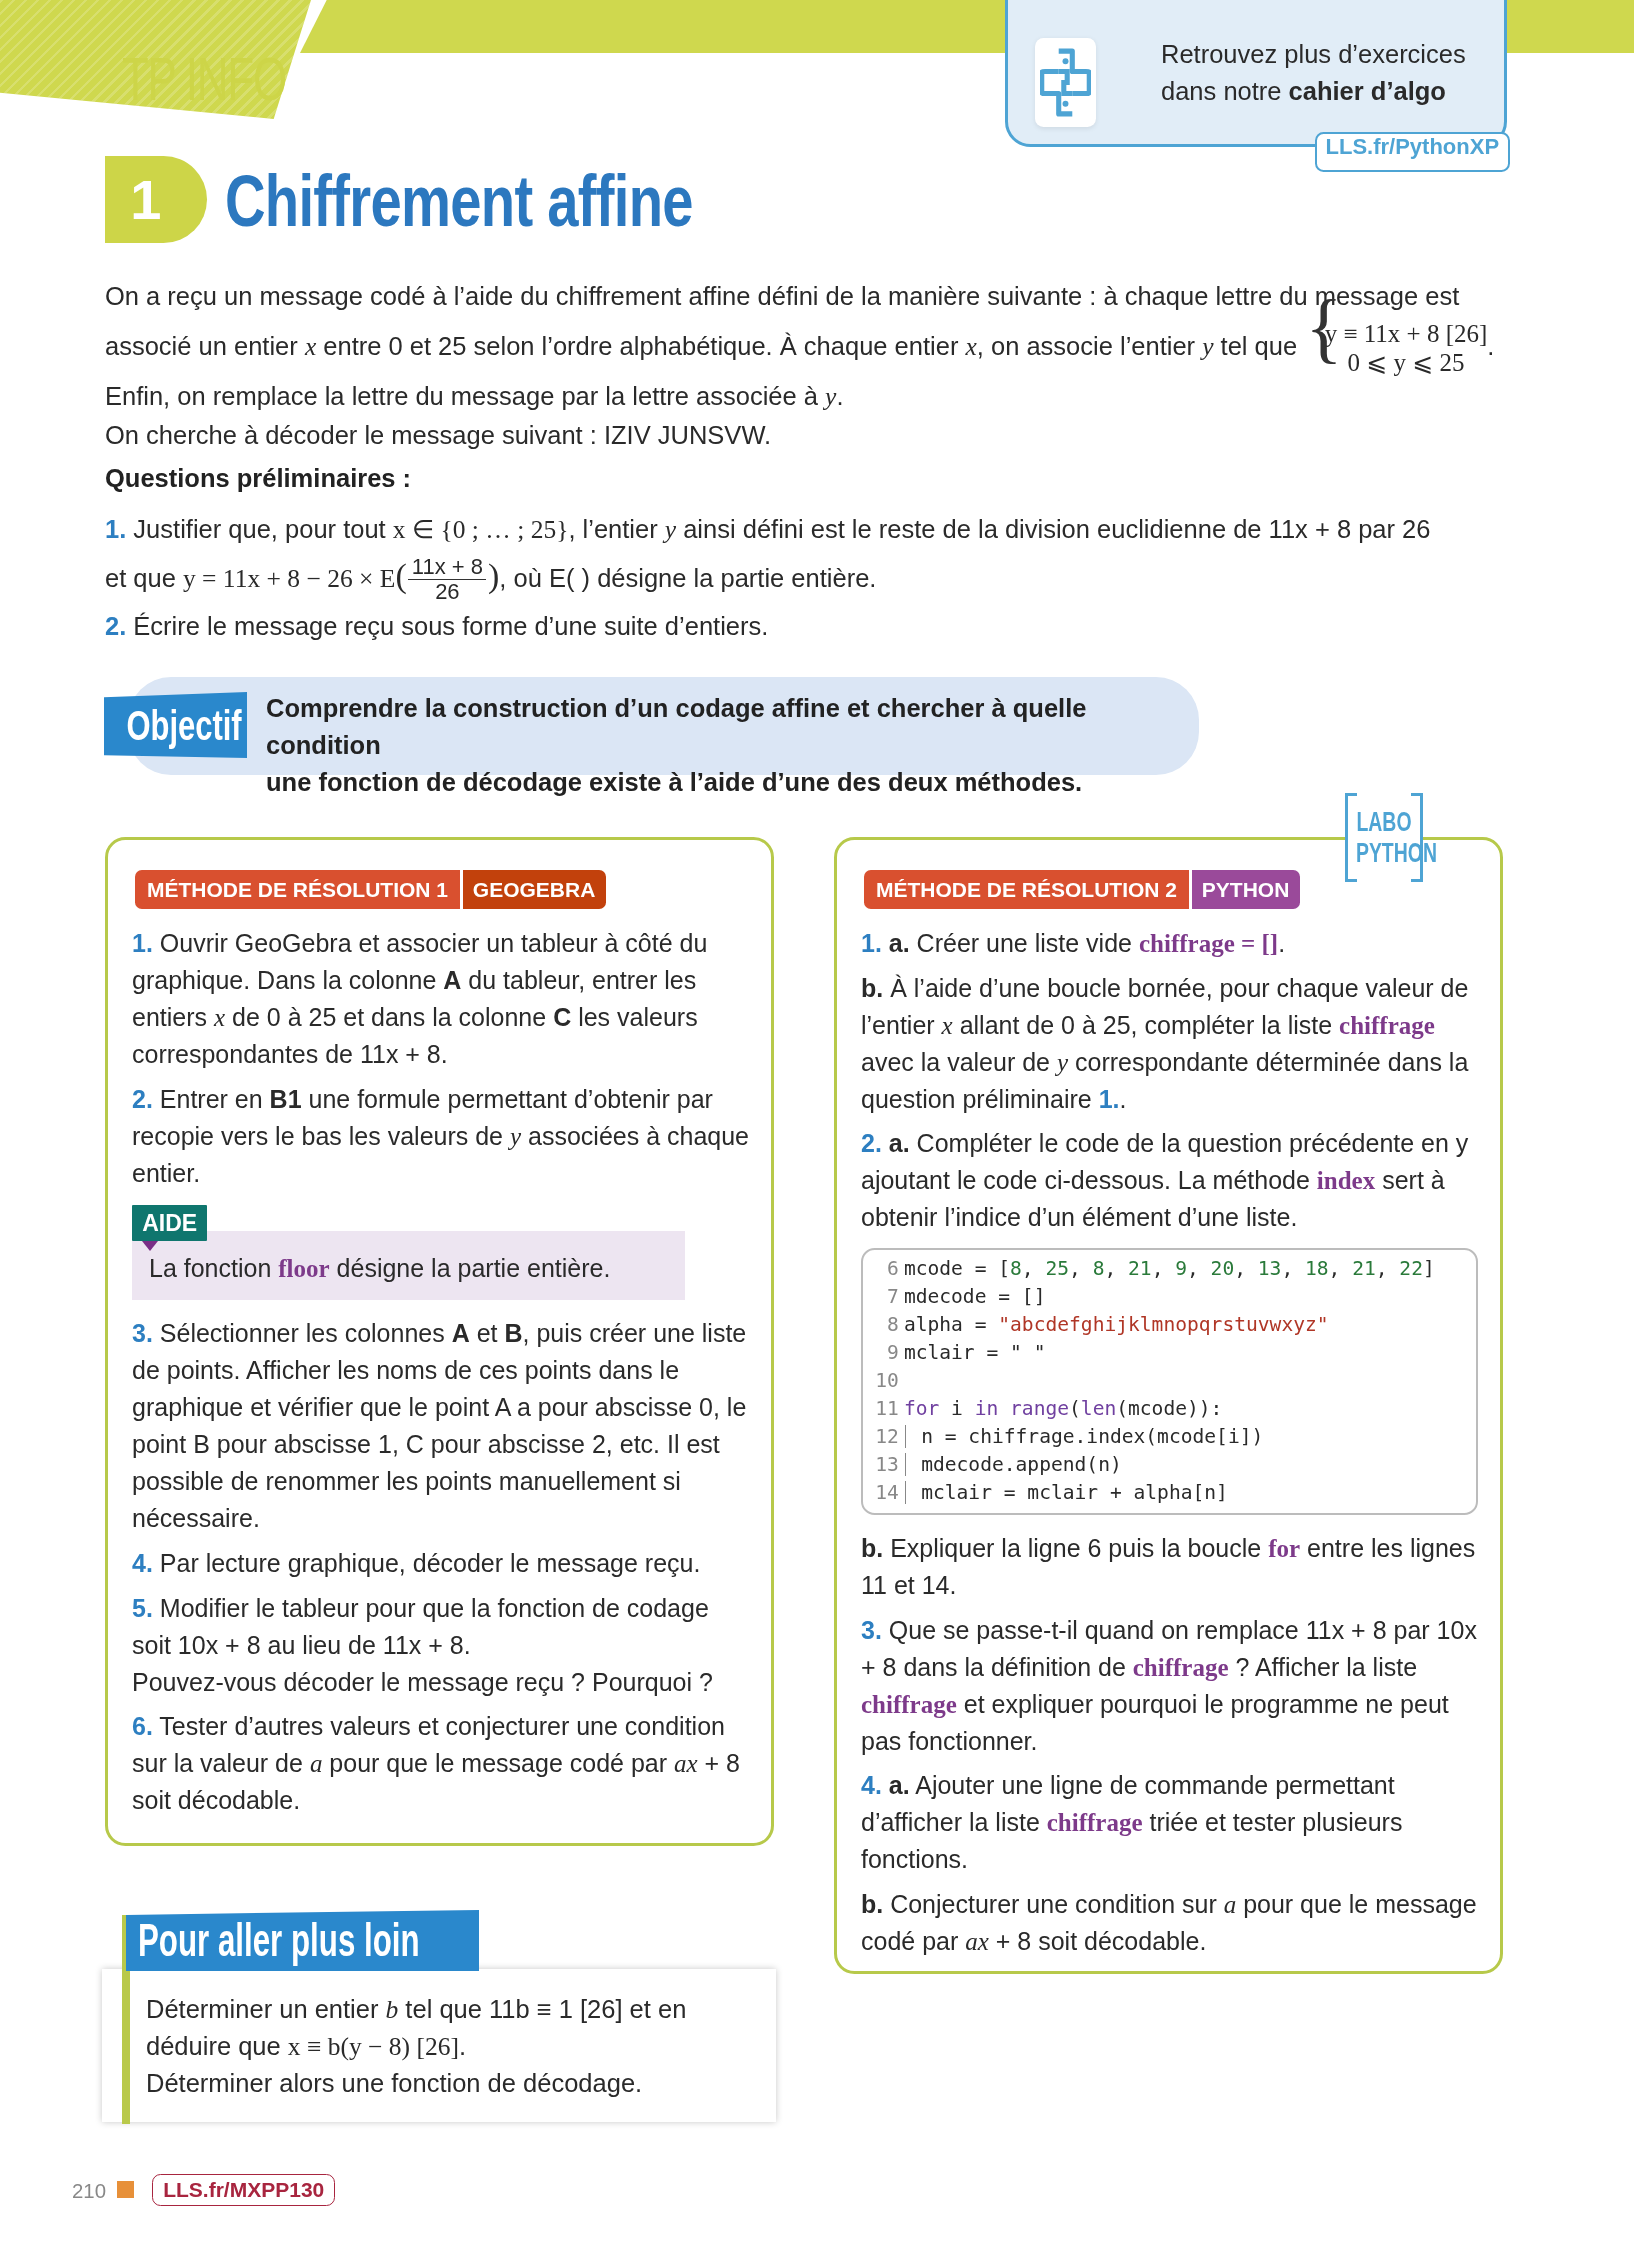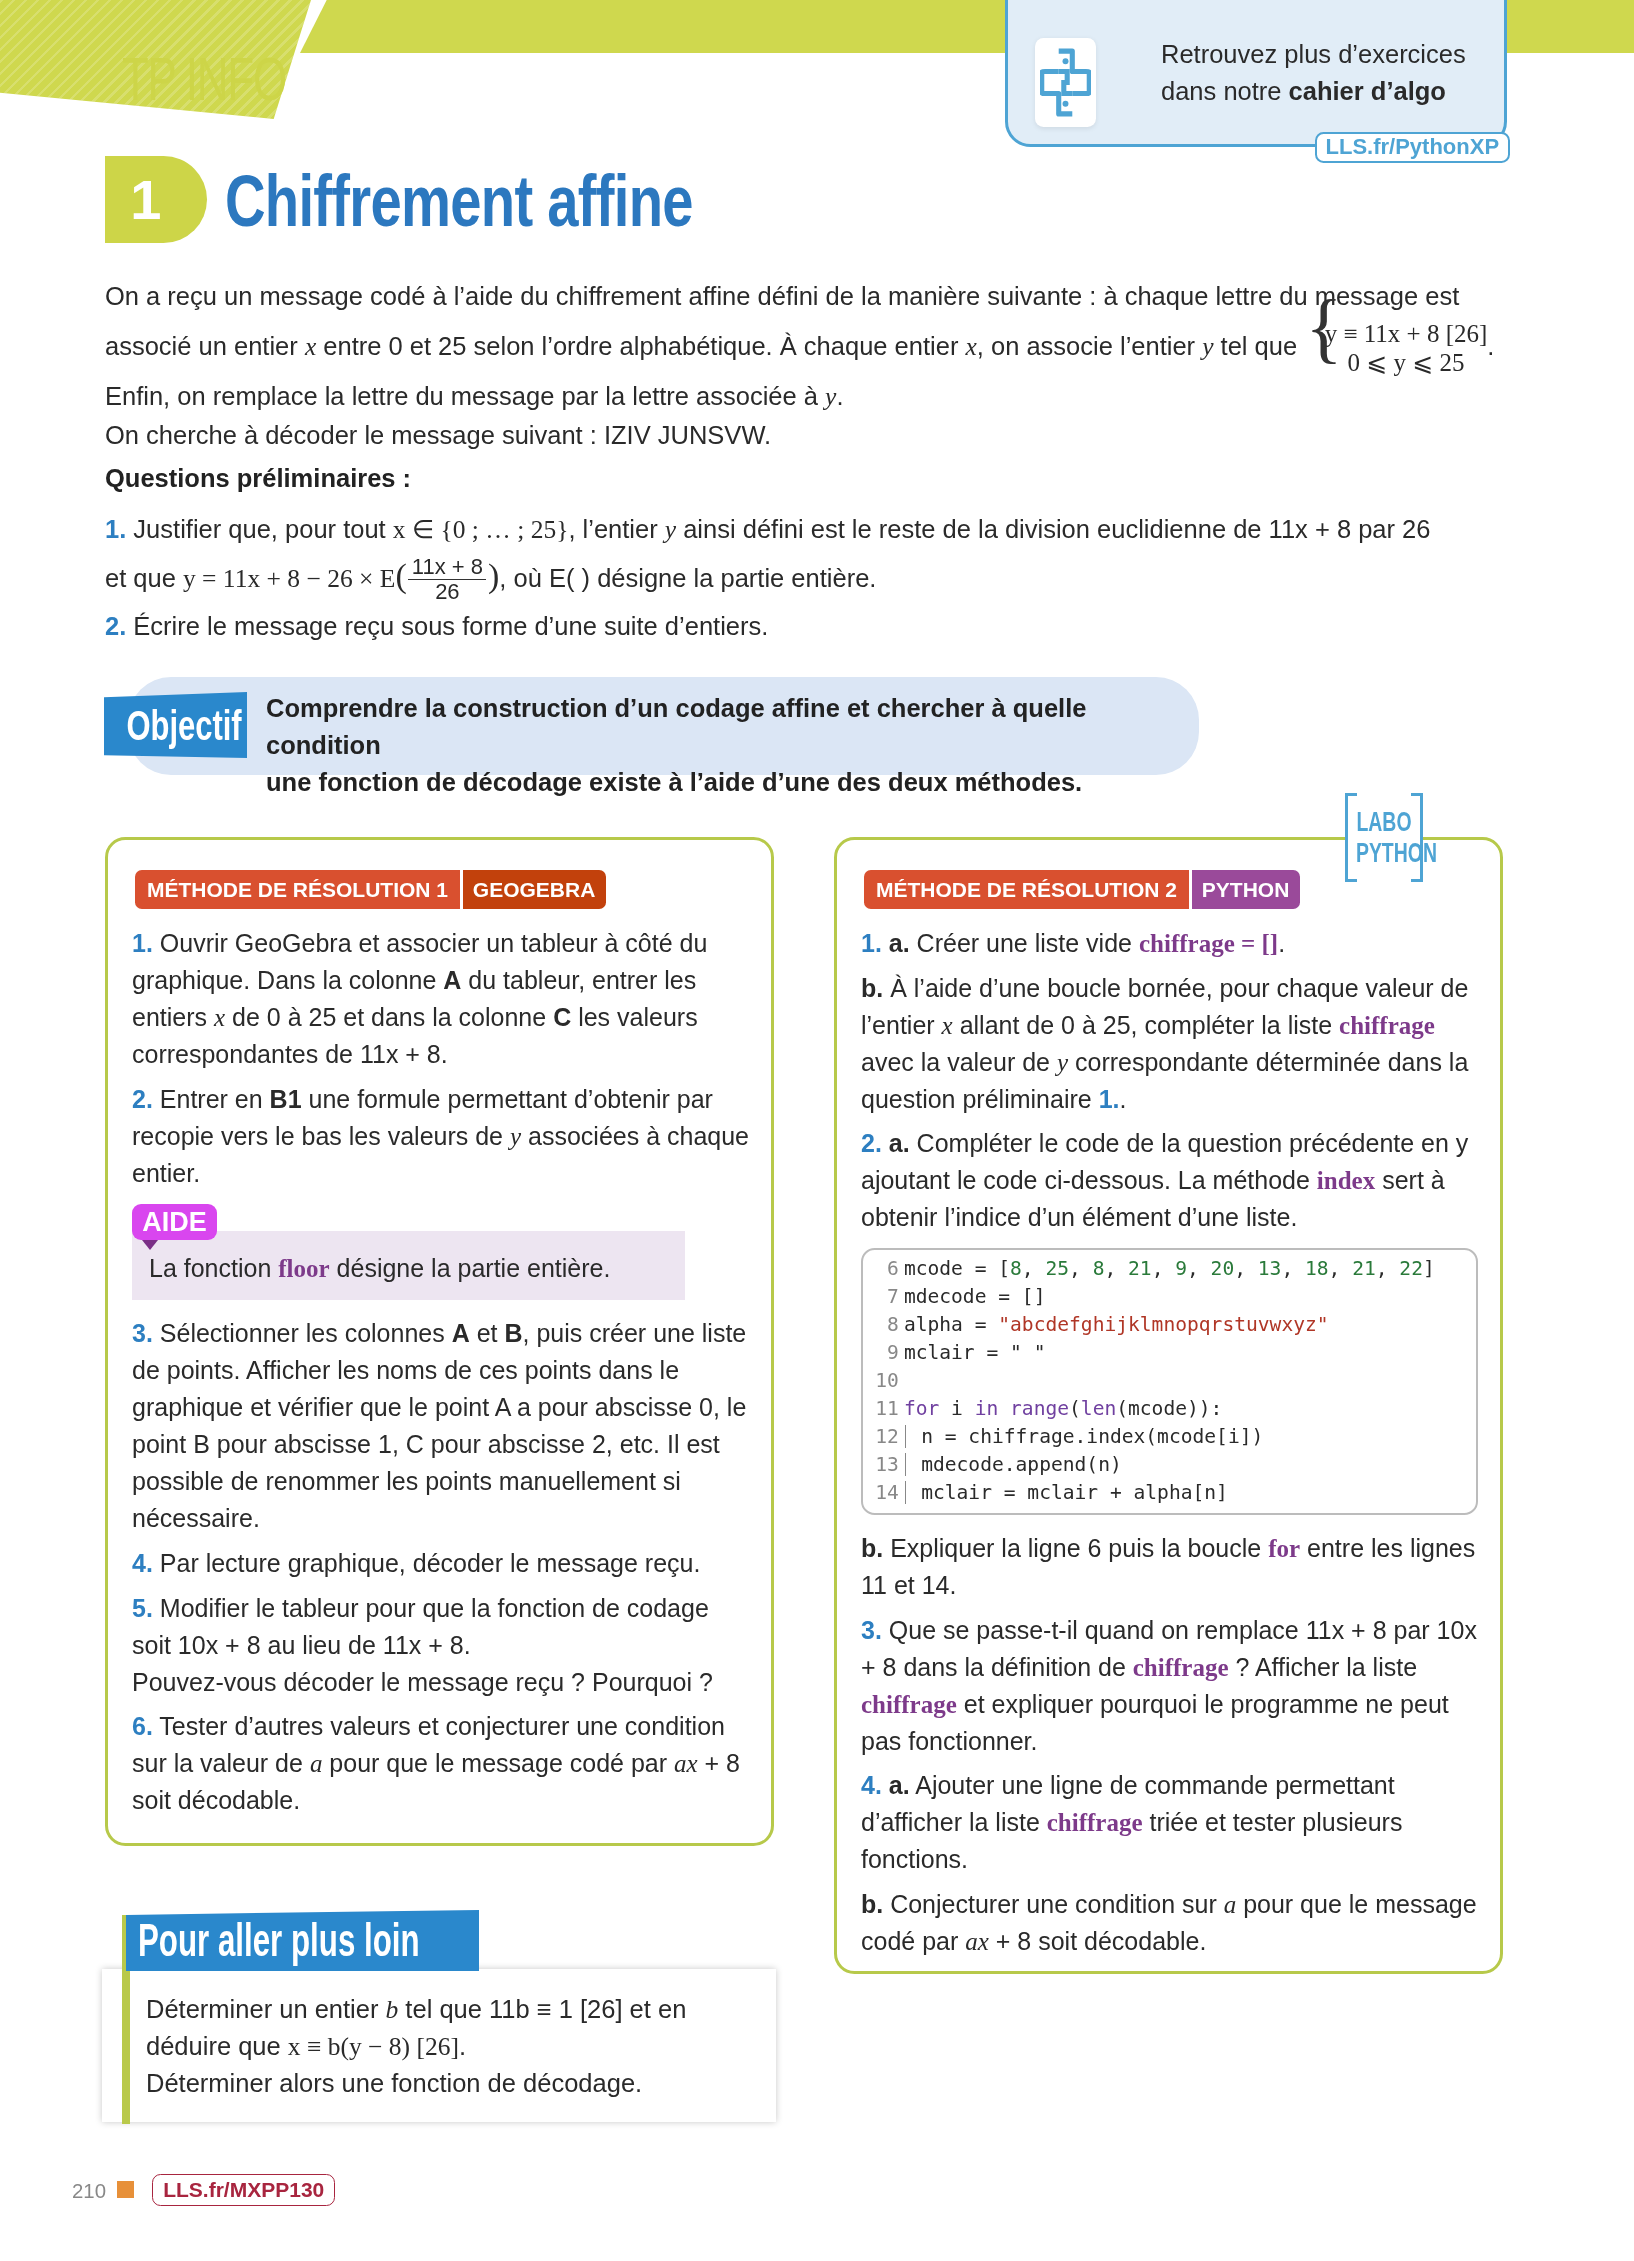--- a/index.html
+++ b/index.html
@@ -19,21 +19,21 @@
   .tp-info { position: absolute; left: 122px; top: 44px; font-size: 61px; color: #cdd548; letter-spacing: -1.7px;
     transform: scaleX(0.72); transform-origin: left top; font-family: "Liberation Sans", sans-serif; }
 
   
   .promo { position: absolute; left: 1005px; top: -8.5px; width: 502px; height: 155px; background: #e1edf7;
     border: 3.4px solid #4ea4d4; border-radius: 0 0 25.5px 25.5px; }
   .promo-icon { position: absolute; left: 27px; top: 43px; width: 61px; height: 89px; background: #fff; border-radius: 8.5px;
     box-shadow: 0 1.7px 5.1px rgba(0,0,0,0.08); display: flex; align-items: center; justify-content: center; }
   .promo-text { position: absolute; left: 153px; top: 41px; font-size: 25.5px; line-height: 37px; color: #2a2a2a; }
   .promo-text b { font-weight: bold; }
-  .promo-link { position: absolute; left: 1315px; top: 132px; height: 31px; padding: 0 8.5px; background: #fff;
+  .promo-link { position: absolute; left: 1315px; top: 132px; height: 40px; padding: 0 8.5px; background: #fff;
     border: 2.6px solid #4ea4d4; border-radius: 8.5px; color: #4ea4d4; font-weight: bold; font-size: 22px; line-height: 25.5px; }
 
   
   .num-badge { position: absolute; left: 105px; top: 156px; width: 102px; height: 87px; background: #cdd548;
     border-radius: 0 47px 47px 0; color: #fff; font-size: 56px; font-weight: bold; text-align: center; line-height: 87px; padding-right: 20.4px; }
   .title { position: absolute; left: 225px; top: 160px; font-size: 72px; font-weight: bold; color: #2c78bf;
     transform: scaleX(0.78); transform-origin: left top; letter-spacing: -0.9px; white-space: nowrap; }
 
   
   .intro { position: absolute; left: 105px; top: 277px; width: 1405px; font-size: 25.5px; color: #2a2a2a; line-height: 39px; }
@@ -59,21 +59,21 @@
   .mbox2 { left: 834px; top: 837px; width: 669px; height: 1137px; }
   .mtag { position: absolute; top: 30px; left: 27px; display: flex; height: 39px; }
   .mtag .red { background: #d9502f; color: #fff; font-weight: bold; font-size: 21px; padding: 0 12px; line-height: 39px; border-radius: 6.8px 0 0 6.8px; }
   .mtag .alt { color: #fff; font-weight: bold; font-size: 21px; padding: 0 10.2px; line-height: 39px; border-radius: 0 6.8px 6.8px 0; margin-left: 2.6px; }
   .mtag .geo { background: #c2410c; }
   .mtag .py { background: #9a4a9a; }
   .mcontent { position: absolute; left: 24px; top: 85px; width: 621px; font-size: 25px; line-height: 37px; color: #2a2a2a; }
   .mcontent .q { margin-bottom: 7.7px; }
 
   .aide { position: relative; margin: 12px 0 15.3px 0; }
-  .aide-tag { position: relative; display: inline-block; background: #d946ef; color: #fff; font-weight: bold; font-size: 27px; padding: 0 10.2px; line-height: 36px; border-radius: 9px; z-index: 2; }
+  .aide-tag { position: relative; display: inline-block; background: #0f766e; color: #fff; font-weight: bold; font-size: 23px; padding: 0 10.2px; line-height: 36px; border-radius: 1px; z-index: 2; }
   .aide-tag::after { content: ""; position: absolute; left: 10.2px; bottom: -10.2px; border-left: 8.5px solid transparent; border-right: 8.5px solid transparent; border-top: 10.2px solid #7a2f86; }
   .aide-box { margin-top: -10.2px; width: 553px; background: #ede5f1; padding: 19px 17px 13.6px 17px; font-size: 25px; }
 
   .labo { position: absolute; left: 1345px; top: 793px; width: 78px; height: 92px; background: #fff; }
   .labo-br-l { position: absolute; left: 0; top: 0; width: 12px; height: 89px; border: 3.4px solid #4ea4d4; border-right: none; }
   .labo-br-r { position: absolute; right: 0; top: 0; width: 12px; height: 89px; border: 3.4px solid #4ea4d4; border-left: none; }
   .labo-text { position: absolute; left: 0; top: 13.6px; width: 78px; text-align: center; color: #4ea4d4; font-size: 27px; line-height: 31px; font-weight: bold; transform: scaleX(0.72); }
 
   .code { margin: 12px 0 15.3px 0; width: 617px; border: 2.6px solid #bcbcbc; border-radius: 13.6px; padding: 5.1px 6.8px; font-family: "DejaVu Sans Mono", monospace; font-size: 19.6px; line-height: 28px; background: #fff; }
   .code .ln { display: inline-block; width: 29px; text-align: right; color: #888; margin-right: 5.1px; }

